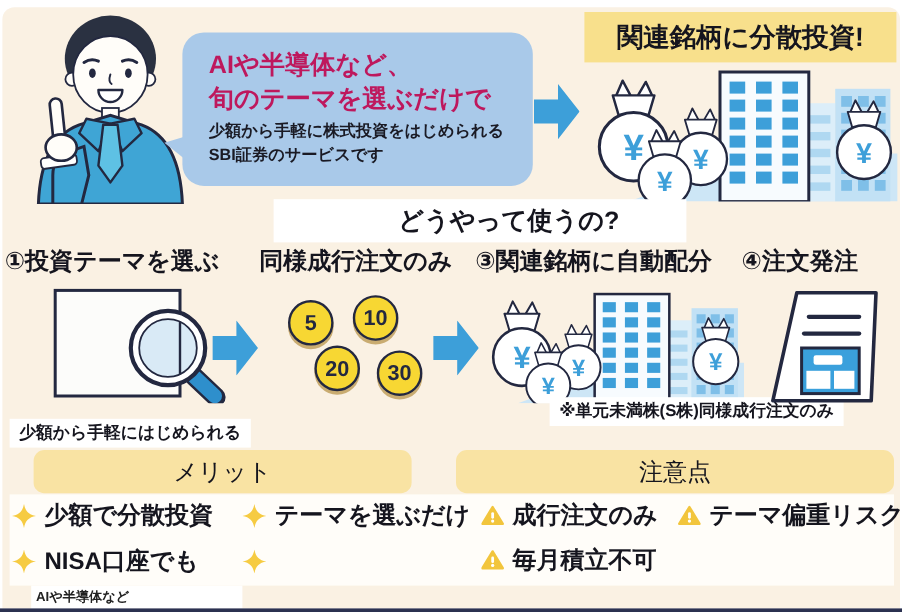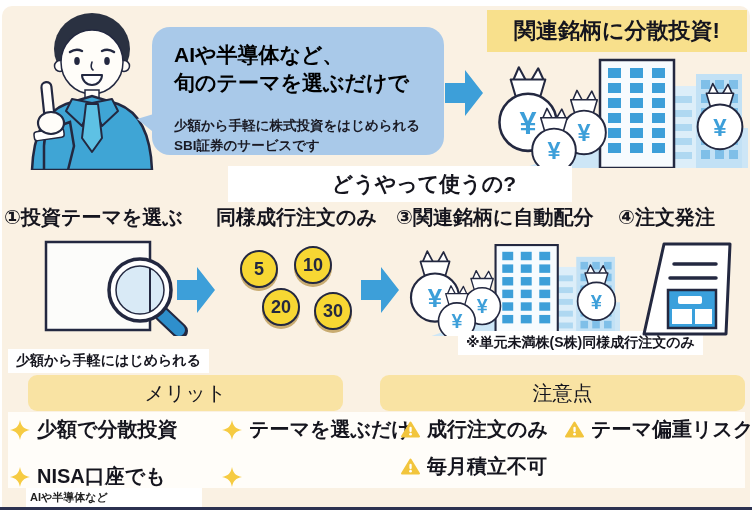--- a/index.html
+++ b/index.html
@@ -7,22 +7,22 @@
         font-family:"Liberation Sans","DejaVu Sans",sans-serif;color:#15151E;}
   .canvas-bg{position:absolute;left:2px;top:6px;width:748px;height:501px;background:#FAF1E3;border-radius:10px 10px 0 0;}
   .bottom-bar{position:absolute;left:0;top:507px;width:752px;height:3px;background:#2B3150;}
 
   
   .person{position:absolute;left:16px;top:4px;}
   .bubble{position:absolute;left:152px;top:27px;width:292px;height:128px;background:#A9C9E9;
           border-radius:18px;padding:14px 14px 10px 22px;box-sizing:border-box;}
   .bubble::before{content:"";position:absolute;left:-15px;bottom:20px;width:0;height:0;border-style:solid;
           border-width:6px 20px 16px 0;border-color:transparent #A9C9E9 transparent transparent;}
-  .bubble-main{font-size:21px;font-weight:600;line-height:1.32;color:#000000;white-space:nowrap;}
-  .bubble-sub{font-size:13.5px;font-weight:600;line-height:1.42;margin-top:20px;white-space:nowrap;color:#1A1A24;}
+  .bubble-main{font-size:21px;font-weight:600;line-height:1.32;color:#be185d;white-space:nowrap;}
+  .bubble-sub{font-size:13.5px;font-weight:600;line-height:1.42;margin-top:3px;white-space:nowrap;color:#1A1A24;}
   .banner{position:absolute;left:487px;top:10px;width:260px;height:42px;background:#F8E08C;
           display:flex;align-items:center;justify-content:center;font-size:22px;font-weight:600;white-space:nowrap;}
   .hero-arrow{position:absolute;left:445px;top:70px;}
   .bags-big{position:absolute;left:484px;top:54px;}
 
   
   .howto{position:absolute;left:228px;top:166px;width:296px;height:36px;background:#FFFFFF;
          display:flex;align-items:center;justify-content:center;font-size:21px;font-weight:600;padding-left:48px;}
   .step-label{position:absolute;top:204px;font-size:20px;font-weight:600;white-space:nowrap;}
   #sl1{left:4px;}  #sl2{left:216px;}  #sl3{left:396px;}  #sl4{left:618px;}
@@ -39,21 +39,21 @@
   .orderdoc{position:absolute;left:636px;top:240px;}
   .caption{position:absolute;background:#FFFFFF;font-size:14px;font-weight:600;padding:3px 8px;white-space:nowrap;}
   #cap1{left:8px;top:337px;margin-top:12px;}
   #note{left:458px;top:331px;font-size:14px;}
 
   
   .items-band{position:absolute;left:8px;top:412px;width:737px;height:76px;background:#FFFDF9;}
   .panel-header{position:absolute;top:375px;height:36px;background:#F9E3A3;border-radius:9px;
         display:flex;align-items:center;justify-content:center;font-size:20px;font-weight:400;}
   #merit-h{left:28px;width:315px;}  #caution-h{left:380px;width:365px;}
-  .merit-grid{position:absolute;left:10px;top:416px;display:grid;grid-template-columns:192px auto;row-gap:11px;gap:20px;}
+  .merit-grid{position:absolute;left:10px;top:416px;display:grid;grid-template-columns:192px auto;row-gap:11px;}
   .caution-grid{position:absolute;left:401px;top:416px;display:grid;grid-template-columns:164px auto;row-gap:10px;}
   .item{display:flex;align-items:center;gap:7px;font-size:20px;font-weight:600;white-space:nowrap;height:27px;}
   .footer{position:absolute;left:26px;top:488px;width:176px;box-sizing:border-box;background:#FFFFFF;
         font-size:11px;font-weight:600;padding:2px 10px 3px 4px;color:#222;}
 </style>
 </head>
 <body>
 
 <svg width="0" height="0" style="position:absolute" aria-hidden="true">
   <defs>

